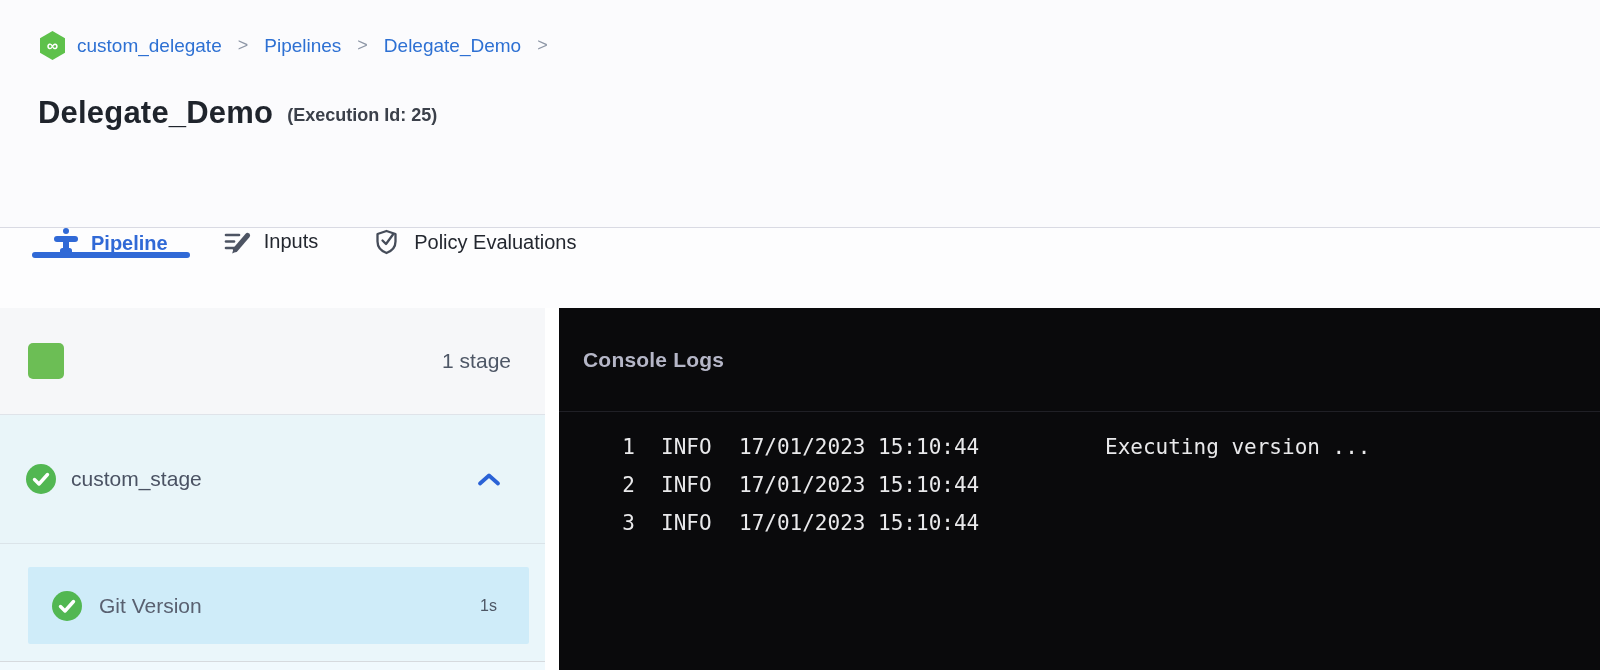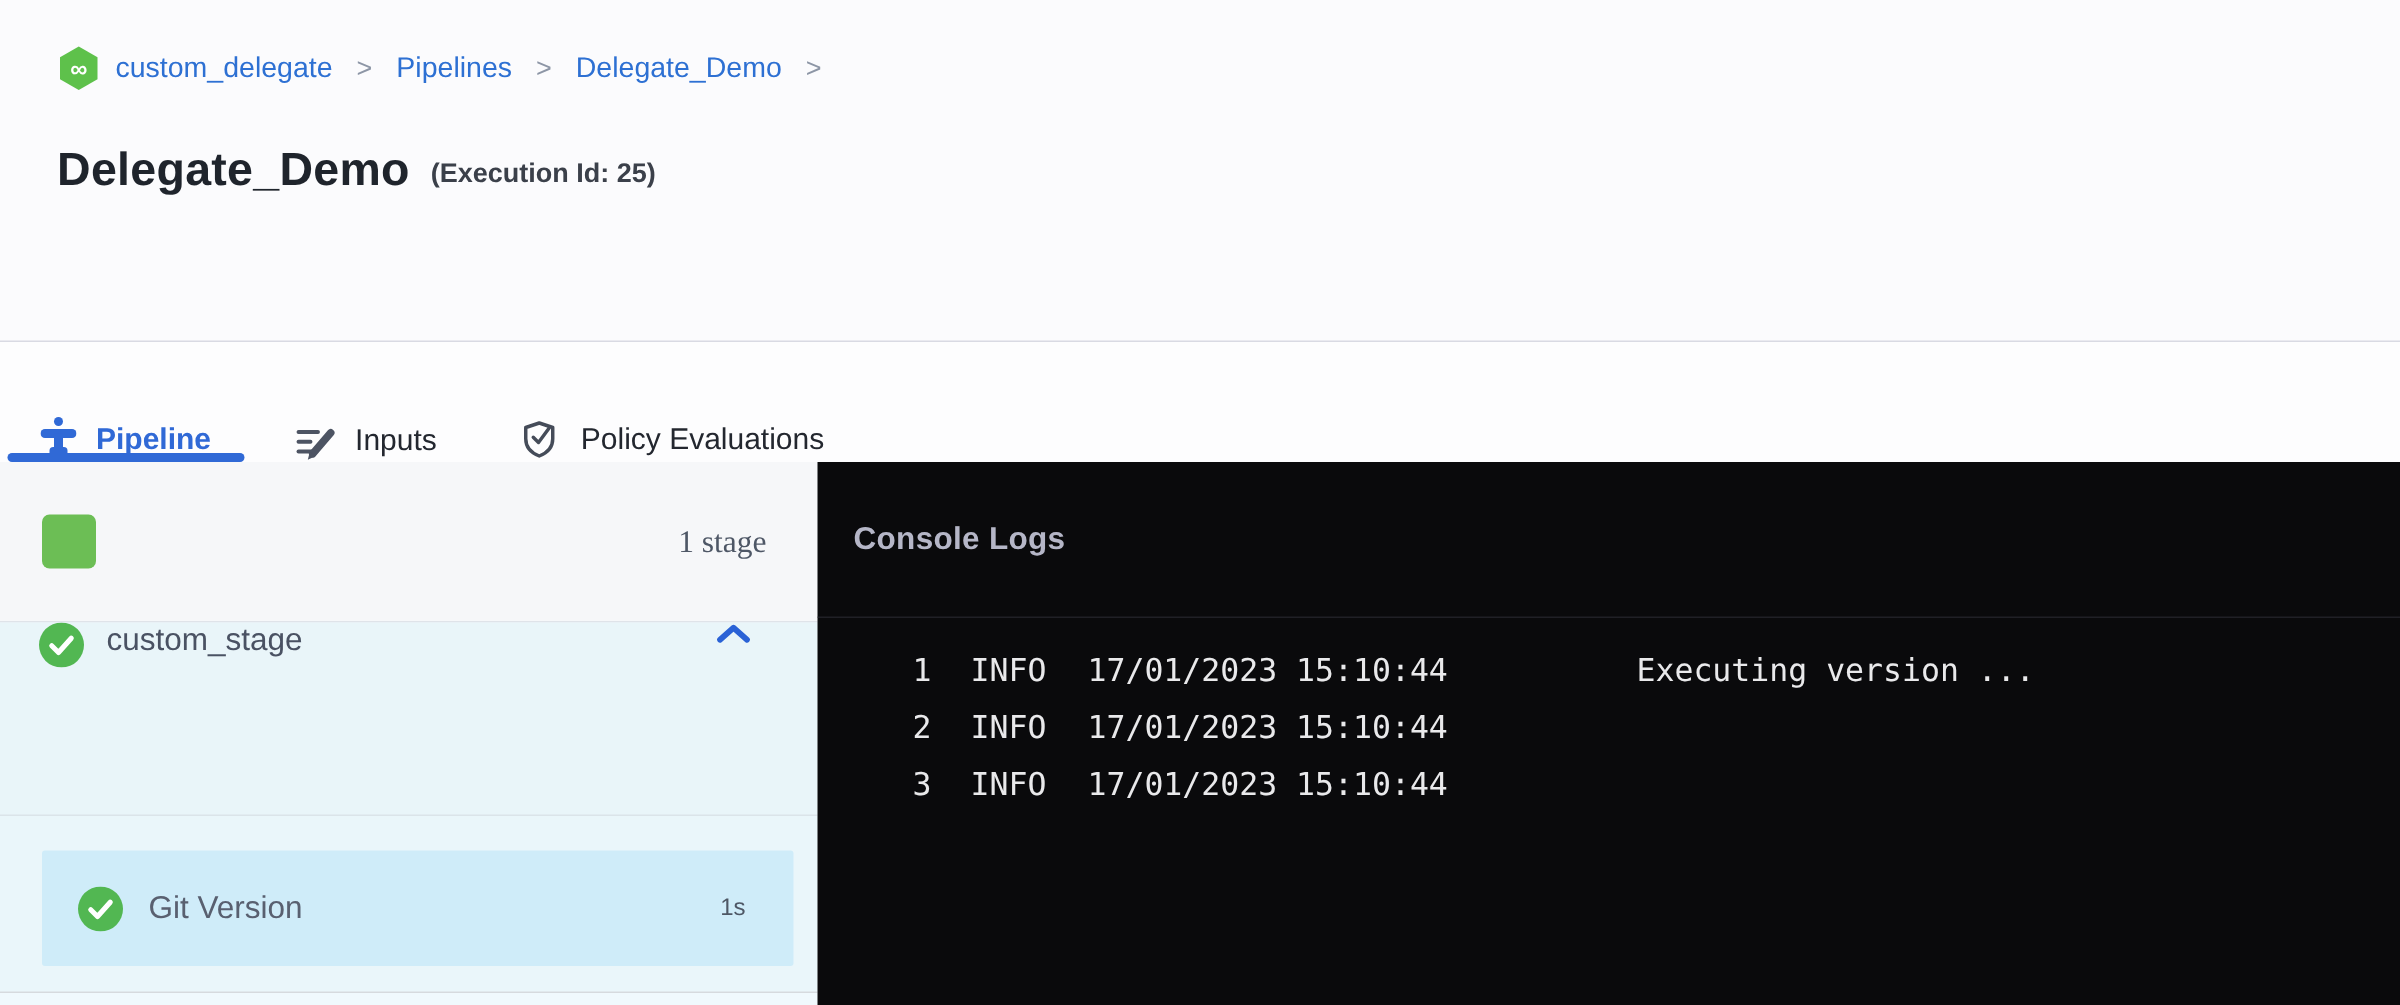--- a/index.html
+++ b/index.html
@@ -10,51 +10,51 @@
   .page-header { height:228px; background:#fbfbfd; border-bottom:1px solid #d9dae3; }
   .breadcrumb { display:flex; align-items:center; gap:10px; padding:30px 0 0 38px; }
   .hex-icon { width:29px; height:31px; flex:0 0 auto; }
   .crumb-link { color:#2d70d3; font-size:19px; font-weight:500; text-decoration:none; cursor:pointer; }
   .crumb-sep { color:#8d96a6; font-size:18px; font-weight:500; }
   .title-row { display:flex; align-items:center; gap:14px; padding:34px 0 0 38px; }
   .page-title { font-size:31px; font-weight:700; color:#1f242c; letter-spacing:0.2px; }
   .exec-id { font-size:18px; color:#3b404a; padding-top:4px;font-weight:bold; }
 
   
-  .tabbar { height:80px; background:#fdfdfe; display:flex; align-items:flex-end; padding-left:5px; gap:12px; }
+  .tabbar { height:80px; background:#fdfdfe; display:flex; align-items:flex-start; padding-left:32px; gap:12px; }
   .tab { position:relative; display:flex; align-items:center; gap:13px; padding:0 22px;
     font-size:20px; color:#23272f; font-weight:500; cursor:pointer; }
   .tab.active { color:#3069d6; font-weight:700; }
   .tab.active::after { content:""; position:absolute; left:0; right:0; bottom:0;
     height:6px; border-radius:4px; background:#3069d6; }
   .tab .ticon { display:flex; align-items:center; }
 
   
   .content { display:flex; height:362px; }
 
   
   .stage-panel { width:545px; flex:0 0 auto; display:flex; flex-direction:column; background:#eaf6fa; }
   .stage-panel-header { height:107px; flex:0 0 auto; background:#f6f7f9; border-bottom:1px solid #dfe3e9;
     display:flex; align-items:center; padding:0 34px 0 28px; }
   .stage-square { width:36px; height:36px; border-radius:5px; background:#6cbe55; }
-  .stage-count { margin-left:auto; font-size:21px; color:#4e5766;font-family:Liberation Serif, serif; }
+  .stage-count { margin-left:auto; font-size:21px; color:#4e5766; }
   .stage-row { height:129px; flex:0 0 auto; background:#e9f5f9; border-bottom:1px solid #dbe4e9;
-    display:flex; align-items:flex-start; padding:0 44px 0 26px; cursor:pointer; }
+    display:flex; align-items:center; padding:0 44px 0 26px; cursor:pointer; }
   .check-circle { width:30px; height:30px; flex:0 0 auto; }
   .stage-name { margin-left:15px; font-size:21px; color:#4a5263; }
   .chevron-btn { margin-left:auto; display:flex; align-items:center; cursor:pointer; }
   .steps-area { flex:1; background:#eaf6fa; padding-top:23px; }
   .step-row { margin:0 16px 0 28px; height:77px; background:#cfecf9; border-radius:2px;
     display:flex; align-items:center; padding:0 32px 0 24px; cursor:pointer; }
   .step-name { margin-left:17px; font-size:21px; color:#596070; }
   .step-duration { margin-left:auto; font-size:16px; color:#4e5765; }
   .panel-bottom { height:9px; flex:0 0 auto; border-top:1px solid #d6dade; background:#f0f9fd; }
 
   
-  .console { flex:1; background:#0a0a0c; display:flex; flex-direction:column; overflow:hidden; }
+  .console { flex:1; background:#0a0a0c; display:flex; flex-direction:column; overflow:hidden;margin-left:14px; }
   .console-header { height:104px; flex:0 0 auto; display:flex; align-items:center;
     padding-left:24px; border-bottom:1px solid #202026; }
   .console-title { font-size:21px; font-weight:700; color:#b5b6c7; letter-spacing:0.2px; }
   .console-body { flex:1; padding-top:16px; font-family:"DejaVu Sans Mono", monospace;
     font-size:21px; color:#e9e9eb; overflow:hidden; }
   .log-line { display:grid; grid-template-columns:20px 52px 340px auto; column-gap:26px;
     padding-left:56px; height:38px; align-items:center; white-space:pre; }
   .log-num { text-align:right; }
 </style>
 </head>

